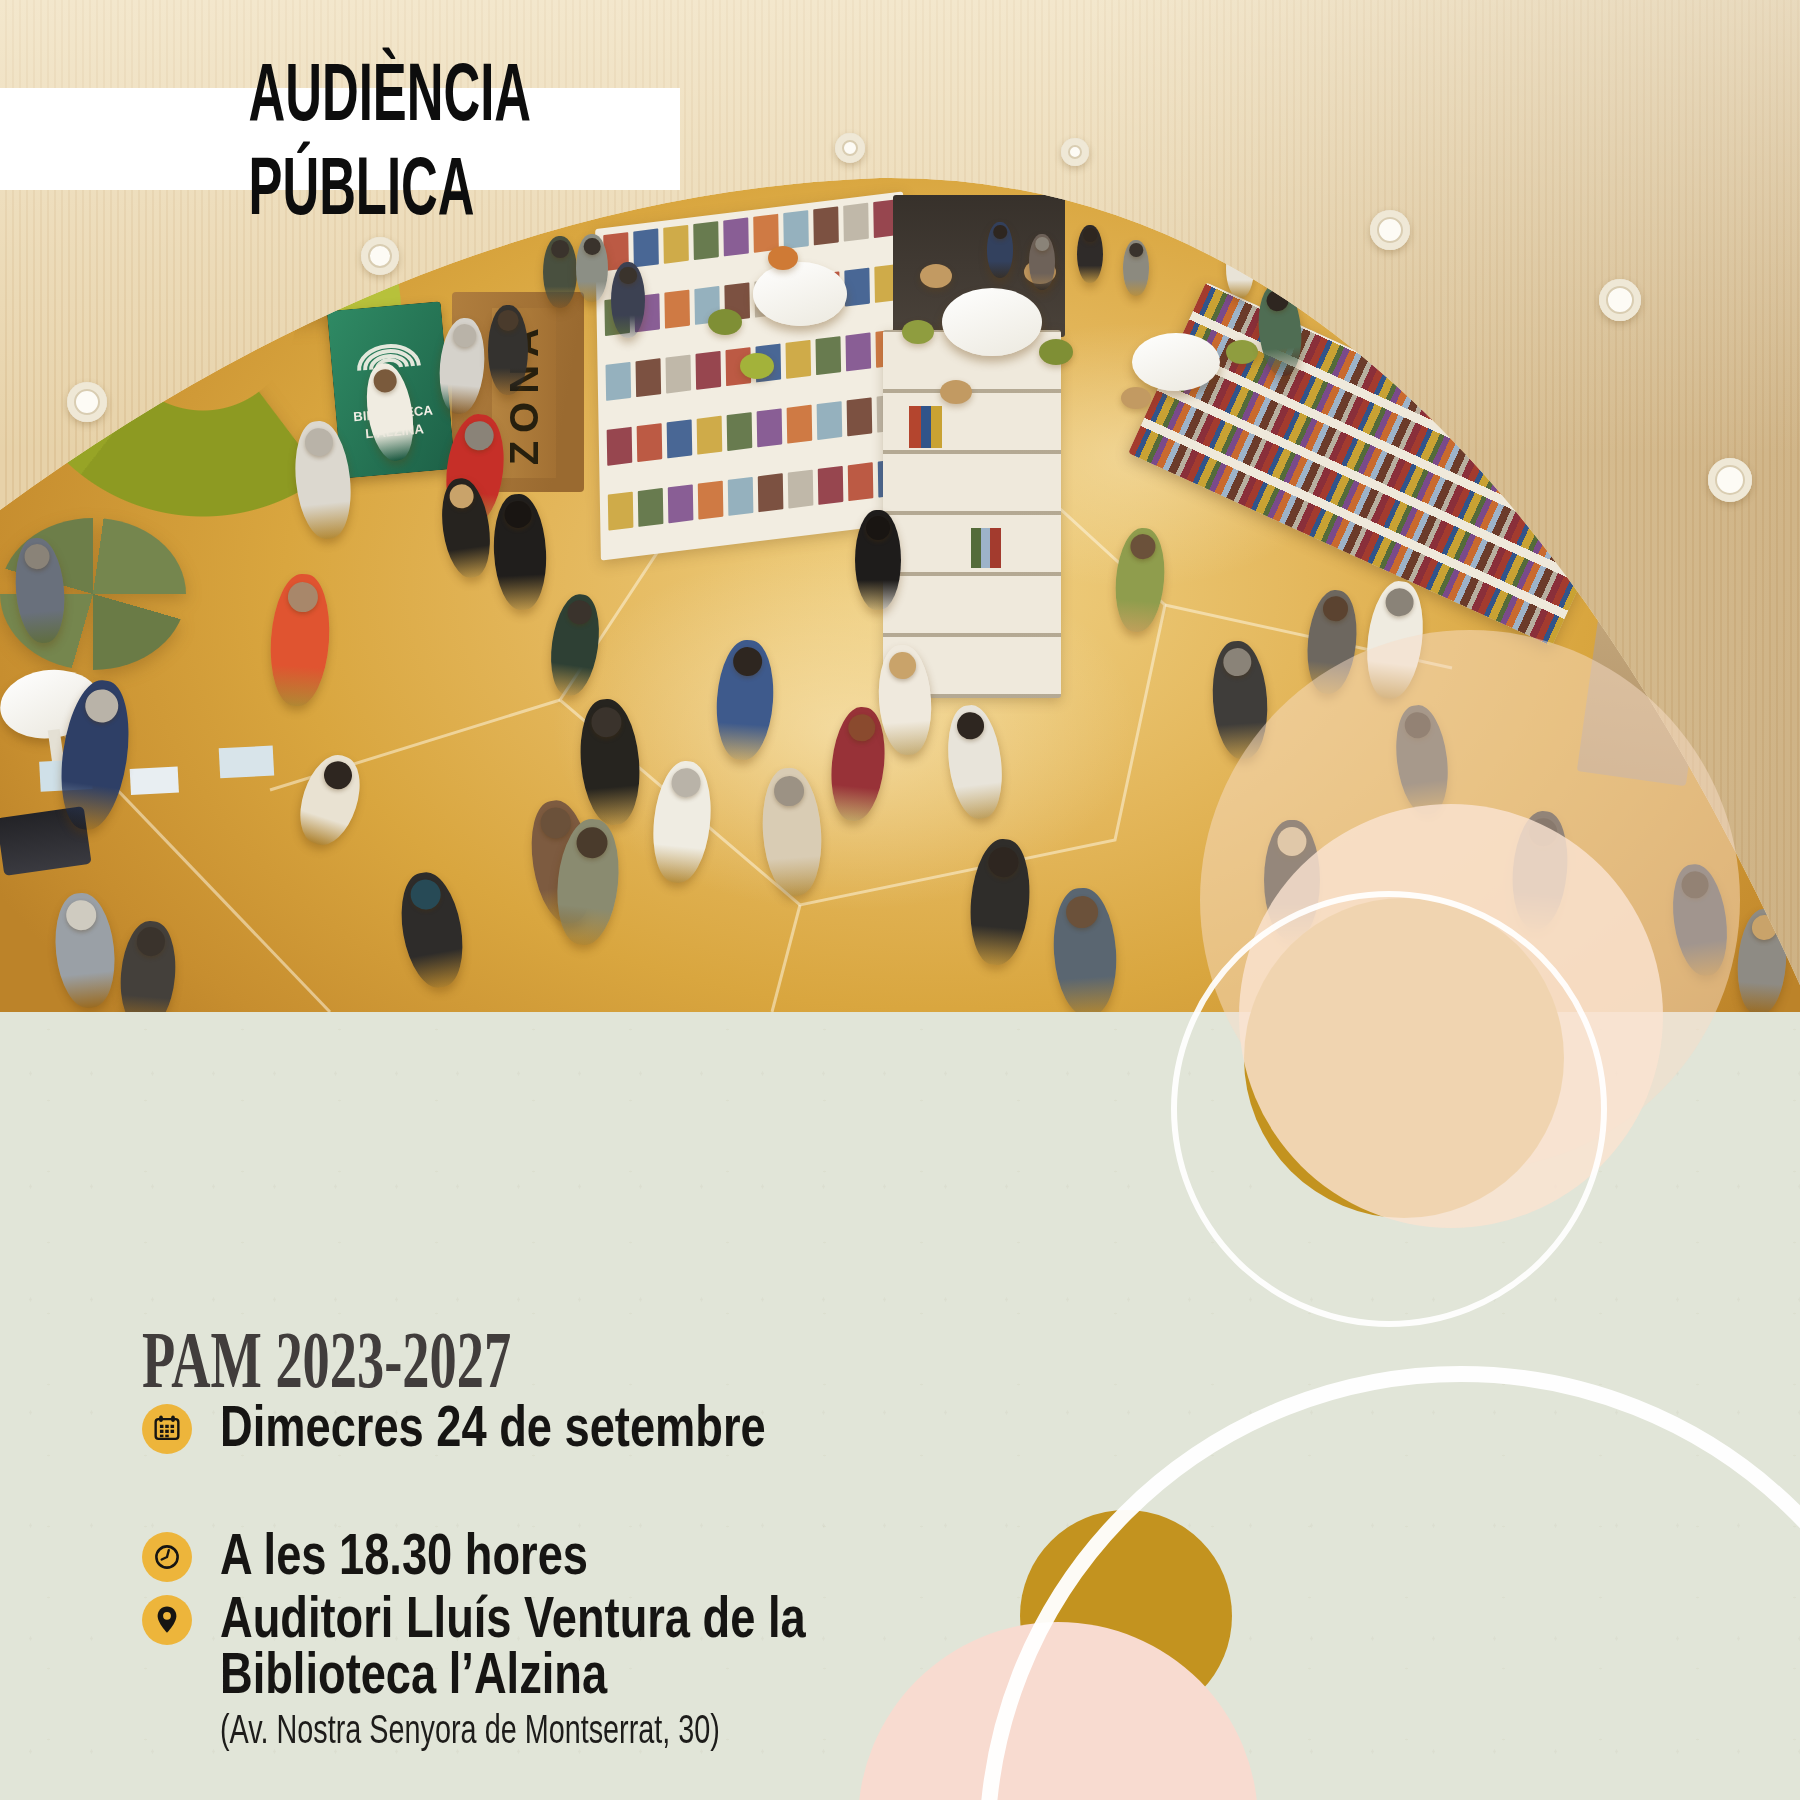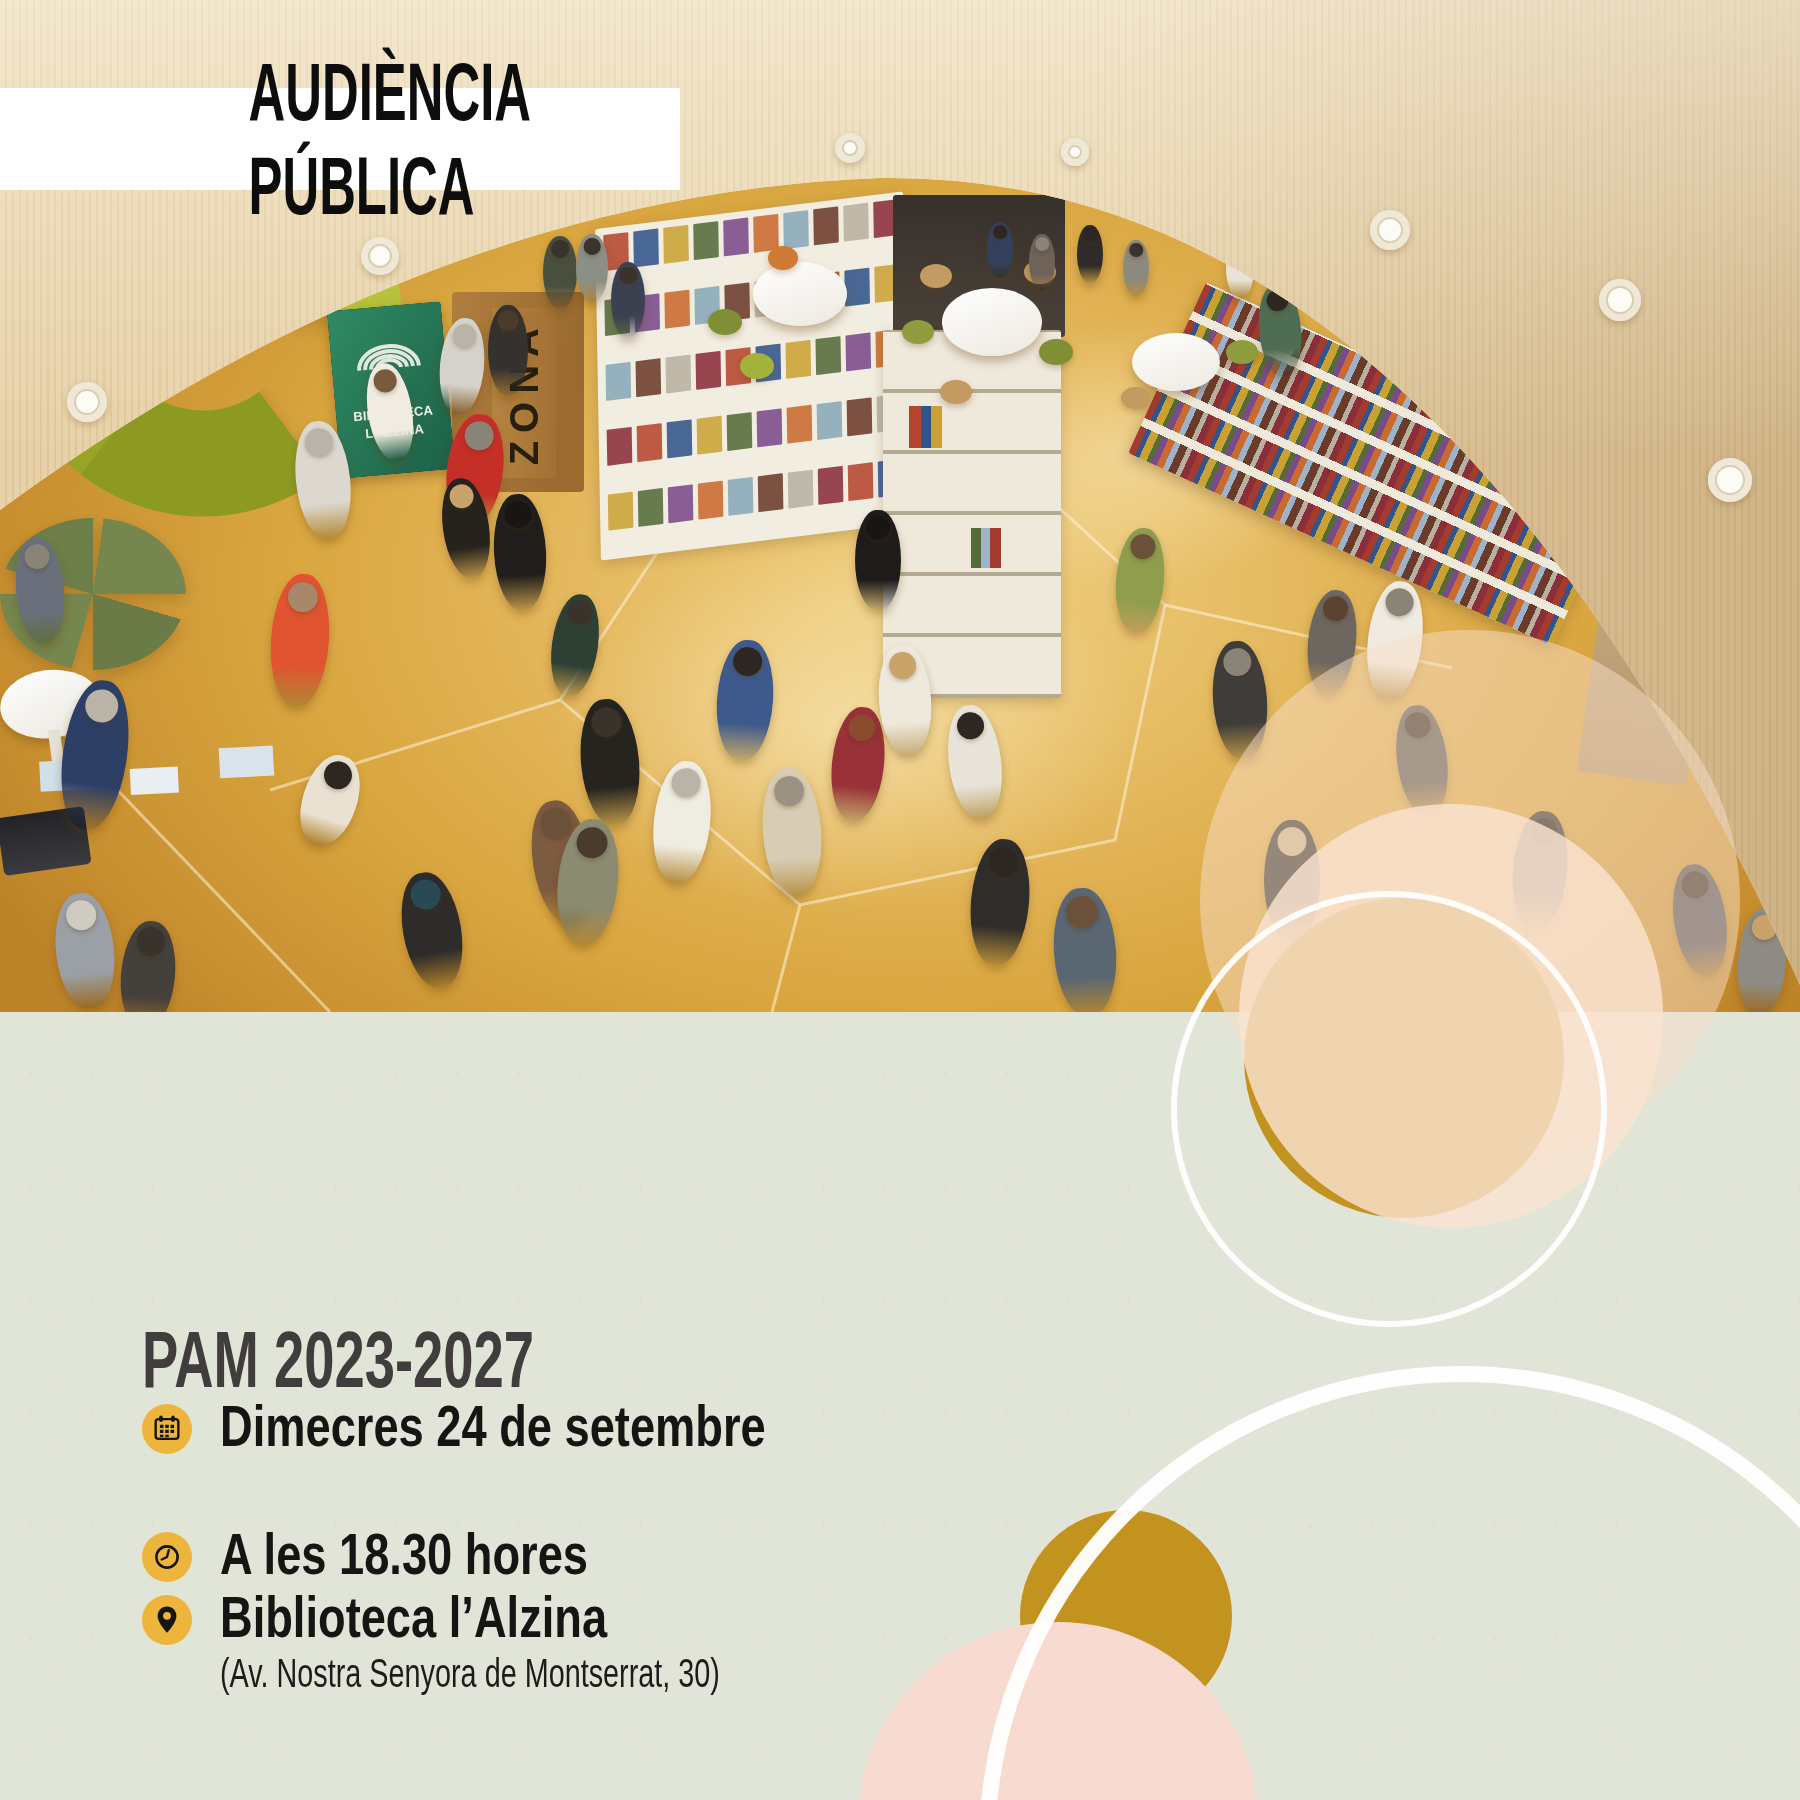--- a/index.html
+++ b/index.html
@@ -112,21 +112,21 @@
   
   #banner{position:absolute;left:0;top:88px;width:680px;height:102px;background:#ffffff;z-index:20;
     display:flex;align-items:center;justify-content:flex-end;padding-right:26px;box-sizing:border-box;}
   #banner-label{font-weight:bold;font-size:82px;color:#0d0d0d;letter-spacing:0px;transform:scaleX(.62);transform-origin:right center;}
 
   
   #headline{position:absolute;left:124px;top:1030px;z-index:15;color:#d7a32c;font-weight:bold;
     font-size:138px;line-height:140px;}
   #headline .cond{transform:scaleX(.84);}
   #subtitle{position:absolute;left:142px;top:1320px;z-index:15;color:#413d3c;font-weight:bold;
-    font-size:80px;line-height:80px;}
+    font-size:80px;line-height:80px;font-family:Liberation Serif, serif;}
   #subtitle .cond{transform:scaleX(.68);}
   #details{position:absolute;left:142px;top:0;z-index:15;width:900px;}
   .detail-row{position:absolute;left:0;display:flex;align-items:flex-start;}
   .icon-circle{width:50px;height:50px;border-radius:50%;background:#edb53b;flex:0 0 50px;
     display:flex;align-items:center;justify-content:center;}
   .detail-text{margin-left:28px;margin-top:-6px;font-weight:bold;font-size:58px;line-height:56px;color:#161513;}
   .detail-text .cond{transform:scaleX(.78);}
   .detail-note{font-weight:normal;font-size:40px;line-height:48px;color:#1d1c1a;margin-top:4px;}
   .detail-note .cond{transform:scaleX(.72);}
 </style>
@@ -478,20 +478,21 @@
     </div>
 
     <div class="detail-row" style="top:1595px">
       <span class="icon-circle">
         <svg width="36" height="36" viewBox="0 0 48 48">
           <path d="M24,6 C16.8,6 11.5,11.6 11.5,18.6 C11.5,28 24,41 24,41 C24,41 36.5,28 36.5,18.6 C36.5,11.6 31.2,6 24,6 Z" fill="#161513"></path>
           <circle cx="24" cy="18.4" r="5.2" fill="#edb53b"></circle>
         </svg>
       </span>
       <div class="detail-text">
+        <div><span class="cond">Auditori Lluís Ventura de la</span></div>
         <div><span class="cond">Biblioteca l’Alzina</span></div>
         <div class="detail-note">
           <span class="cond">(Av. Nostra Senyora de Montserrat, 30)</span>
         </div>
       </div>
     </div>
   </div>
 </div>
 
 </body></html>

